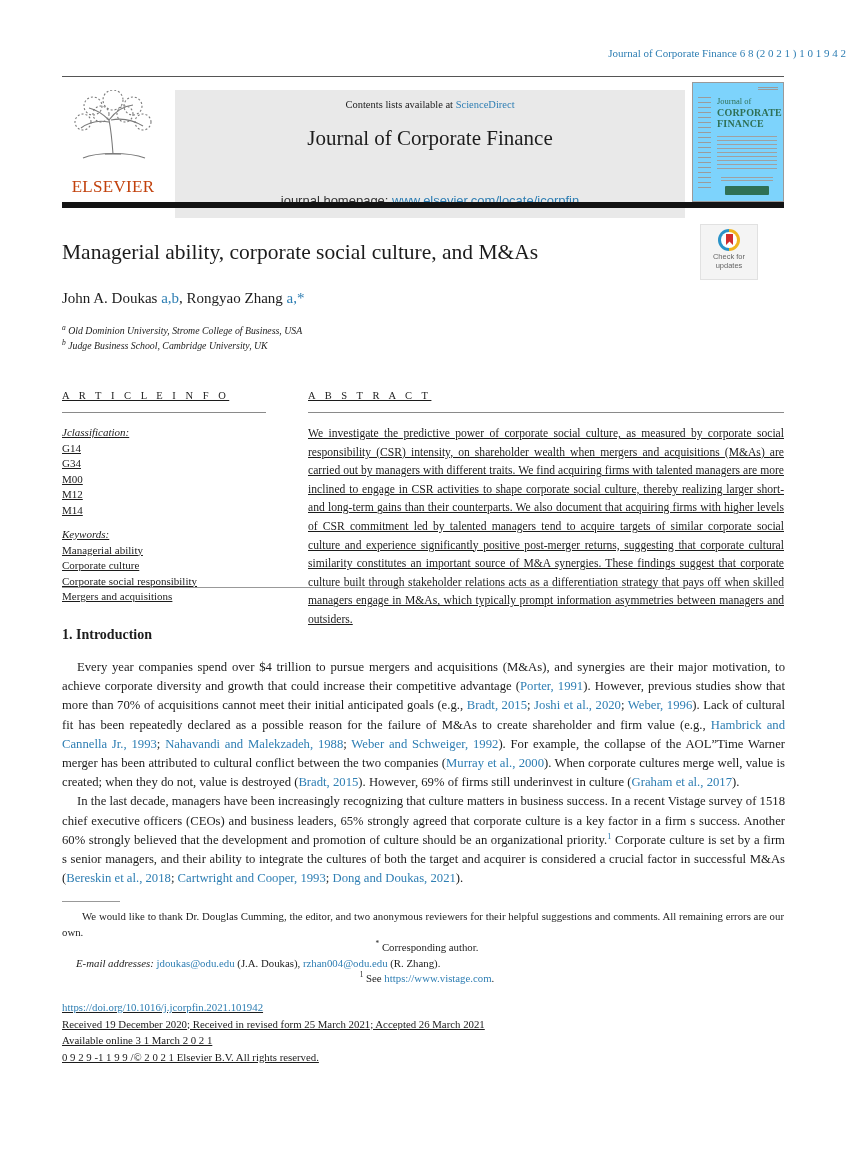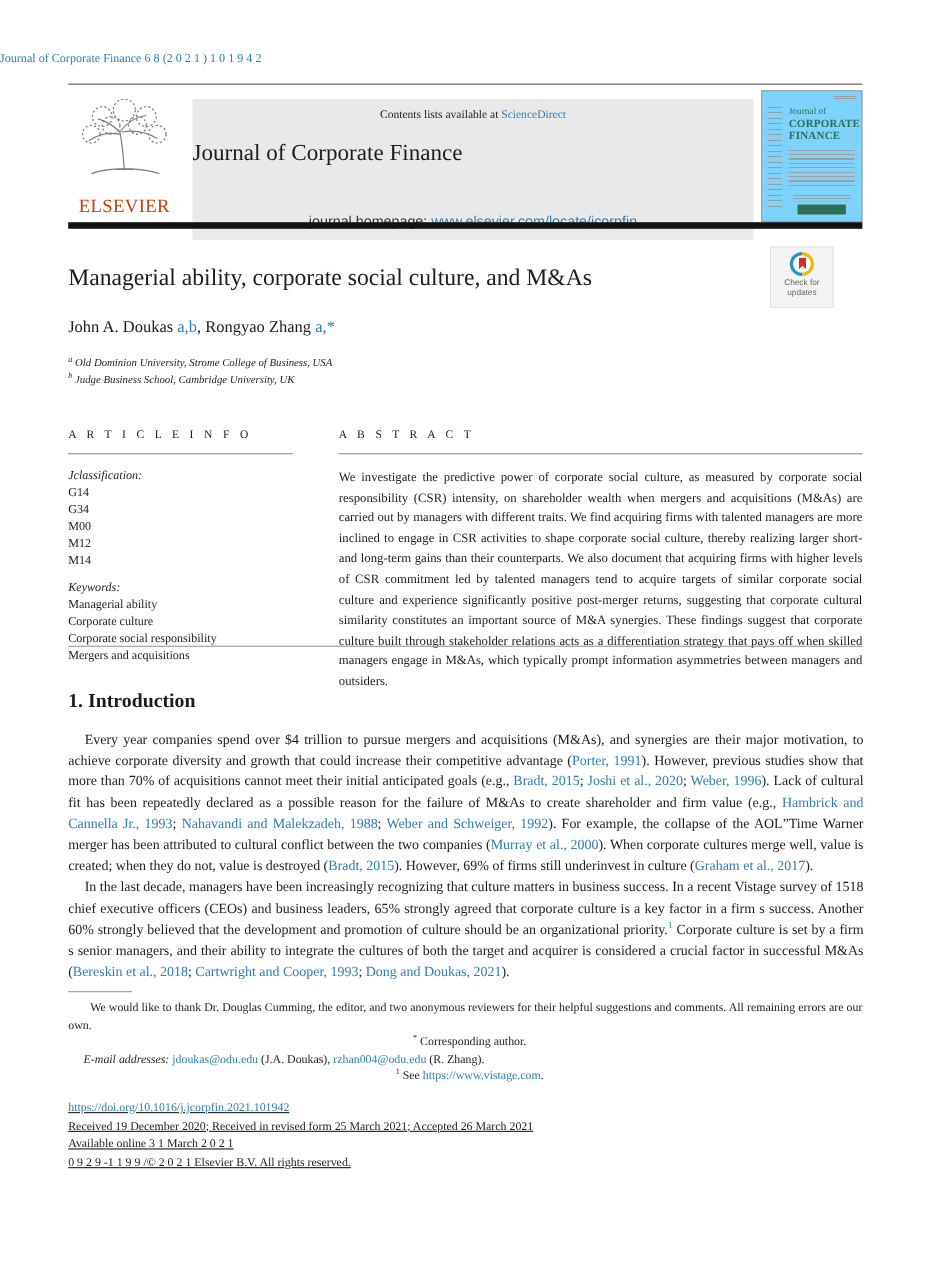--- a/index.html
+++ b/index.html
@@ -4,31 +4,31 @@
 <style>
   html,body{margin:0;padding:0;background:#ffffff;}
   .page{position:relative;width:846px;height:1155px;margin:0 auto;background:#fff;
         font-family:"Liberation Serif",serif;color:#1c1c1c;overflow:hidden;}
 
   .cite{color:#2e7eb3;}
   sup{font-size:68%;line-height:0;}
   sup.cite,.supcite{color:#2e7eb3;}
   .i{font-style:italic;}
 
-  .header-cite{position:absolute;top:47px;left:0;width:100%;text-align:left;
+  .header-cite{position:absolute;top:47px;left:0;width:100%;text-align:right;
                font-size:11px;color:#2e7eb3;}
   .rule-top{position:absolute;top:76px;left:62px;width:722px;height:1px;background:#555;}
 
   .banner{position:absolute;top:88px;left:62px;width:722px;height:114px;}
   .logo{position:absolute;left:0;top:2px;width:102px;height:110px;text-align:center;}
   .logo-text{font-size:17px;color:#c2410c;letter-spacing:0.3px;margin-top:1px;}
 
   .graybox{position:absolute;left:113px;top:2px;width:510px;height:128px;background:#e9e9e9;}
   .contents-line{position:absolute;top:9px;left:0;width:100%;text-align:center;font-size:10.5px;}
-  .banner-title{position:absolute;top:36px;left:0;width:100%;text-align:left;font-size:21px;}
+  .banner-title{position:absolute;top:36px;left:0;width:100%;text-align:center;font-size:21px;}
   .homepage-line{position:absolute;bottom:10px;left:0;width:100%;text-align:center;
                  font-size:13px;font-family:"Liberation Sans",sans-serif;color:#333;}
 
   .cover{position:absolute;right:0;top:-6px;width:92px;height:120px;background:#7dd3fc;
          border:1px solid #9a9a9a;box-sizing:border-box;}
   .cover-left-lines{position:absolute;left:5px;top:14px;width:13px;height:92px;
      background:repeating-linear-gradient(to bottom,#9b9b9b 0 1px,transparent 1px 5px);}
   .cover-topright{position:absolute;right:5px;top:4px;width:20px;height:4px;
      background:repeating-linear-gradient(to bottom,#9b9b9b 0 1px,transparent 1px 2px);}
   .cover-title{position:absolute;left:24px;top:14px;color:#2f7055;line-height:1.12;}
@@ -53,33 +53,33 @@
   .crossmark .bookmark{position:absolute;left:8px;top:5px;width:7px;height:11px;background:#d22d2d;
      clip-path:polygon(0 0,100% 0,100% 100%,50% 68%,0 100%);}
   .check-text{font-size:7.5px;color:#666;line-height:1.2;}
 
   .article-title{position:absolute;top:240px;left:62px;width:620px;font-size:21.5px;}
   .authors{position:absolute;top:290px;left:62px;font-size:15px;text-align:right;}
   .affils{position:absolute;top:324px;left:62px;font-size:9.8px;font-style:italic;line-height:14.5px;}
   .affils sup{font-size:7.5px;}
 
   .info-section{position:absolute;top:390px;left:62px;width:722px;}
-  .info-grid{display:flex;}
+  .info-grid{display:flex;text-decoration:underline;}
   .left-col{width:204px;flex:none;}
   .right-col{margin-left:42px;width:476px;flex:none;}
   .col-heading{font-size:10.5px;letter-spacing:3.5px;white-space:nowrap;}
   .heading-rule{height:1px;background:#8a8a8a;margin-top:11px;}
   .left-body{margin-top:12px;font-size:11px;line-height:15.5px;}
   .label-line{font-style:italic;}
   .kw-label{margin-top:9px;}
   .abstract-text{margin-top:12px;font-size:11.6px;line-height:18.6px;text-align:justify;}
   .rule-bottom{position:absolute;top:587px;left:62px;width:722px;height:1px;background:#999;}
 
   .intro{position:absolute;top:627px;left:62px;width:723px;}
-  .intro-heading{font-weight:bold;font-size:18px;}
+  .intro-heading{font-weight:bold;font-size:14px;}
   .intro p{margin:0;text-align:justify;font-size:12.7px;line-height:19.2px;text-indent:15px;}
   .intro p.first{margin-top:15px;}
 
   .footnotes{position:absolute;top:901px;left:62px;width:722px;font-size:10.8px;line-height:15.5px;}
   .fn-rule{width:58px;height:1px;background:#999;margin-bottom:7px;}
   .fn-thanks{text-align:justify;text-indent:20px;}
   .fn-line{text-indent:8px;text-align:center;}
   .fn-emails{text-indent:14px;}
 
   .footer{position:absolute;top:999px;left:62px;width:722px;font-size:10.8px;line-height:16.5px;text-decoration:underline;}

